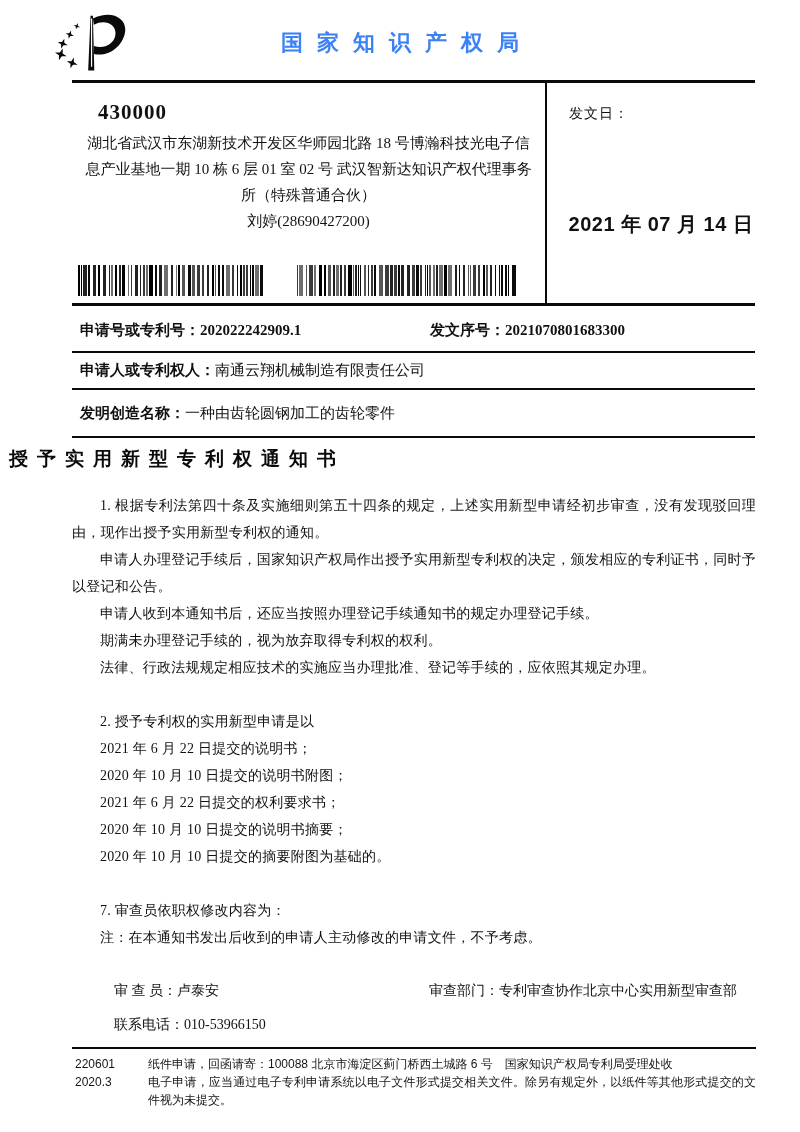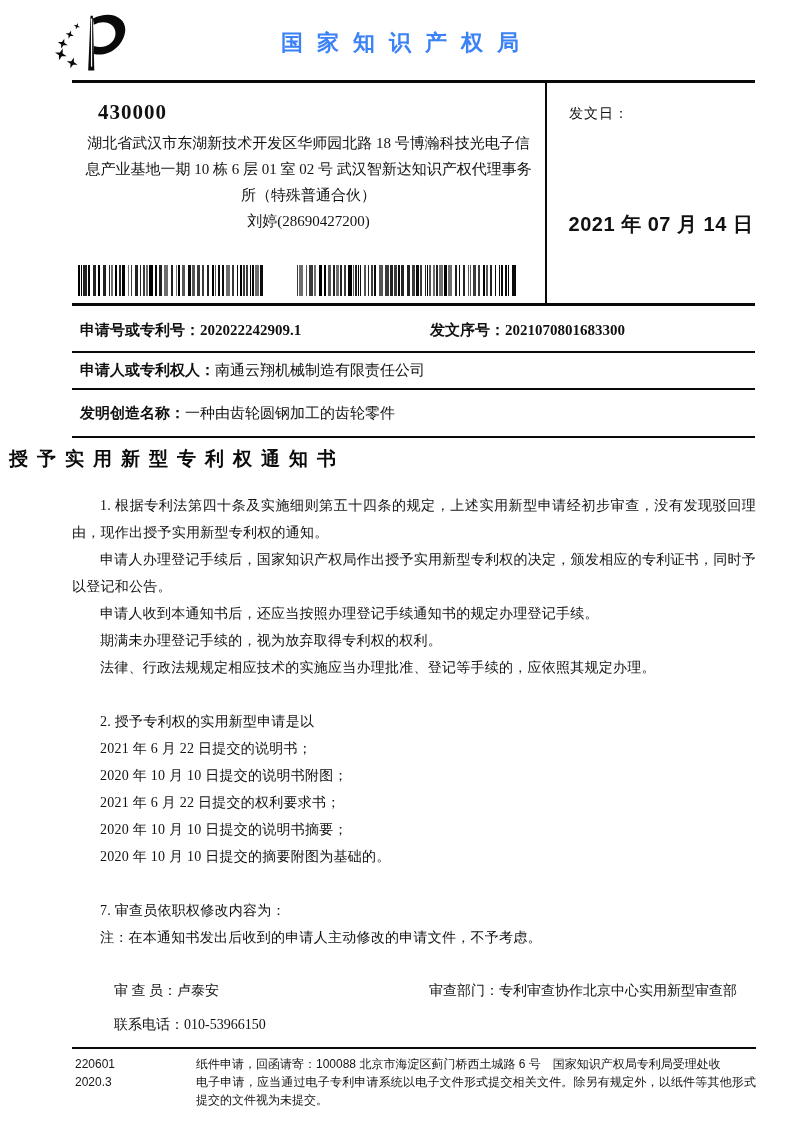--- a/index.html
+++ b/index.html
@@ -66,21 +66,21 @@
   .examiner { position:absolute; left:86px; top:966px; width:684px; font-size:14px;margin-top:16px; }
   .exam-row { display:flex; }
   .exam-col1 { padding-left:28px; width:343px; }
   .phone-row { margin-top:16px; padding-left:28px; }
   
   .footer {
     position:absolute; left:72px; top:1047px; width:684px;
     border-top:2.5px solid #0a0a0a; padding-top:6px;
     display:flex;
     font-family:"Liberation Sans","DejaVu Sans",sans-serif;
-    font-size:12px; line-height:18px; color:#151515;gap:48px;
+    font-size:12px; line-height:18px; color:#151515;
   }
   .foot-codes { width:76px; padding-left:3px; }
   .foot-notes { flex:1; text-align:justify; }
 </style>
 </head>
 <body>
 
 <div class="page">
 
   <div class="hdr">

